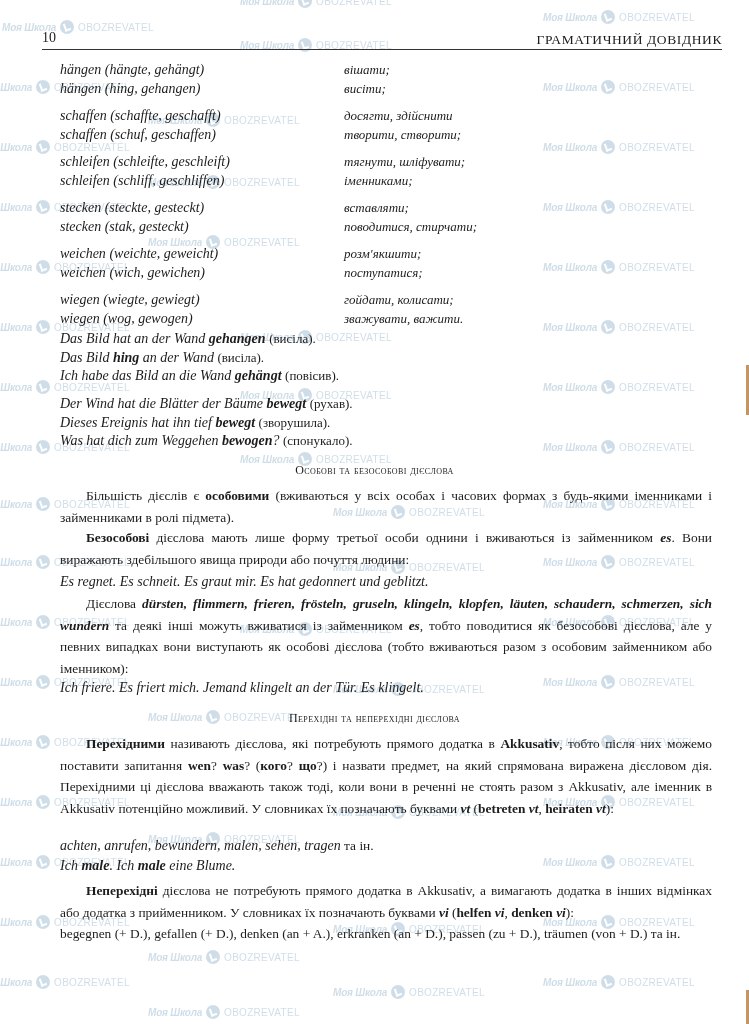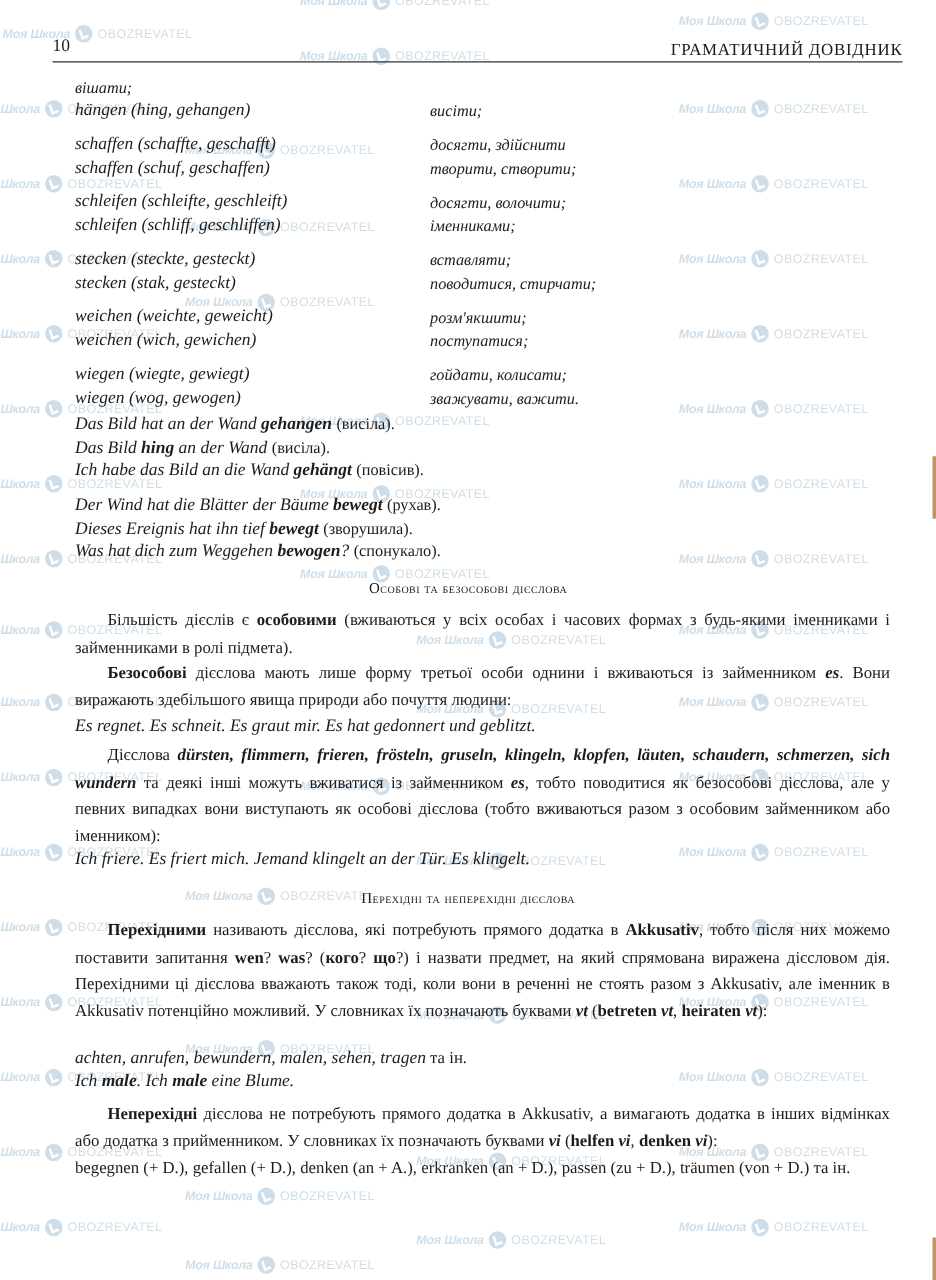--- a/index.html
+++ b/index.html
@@ -332,41 +332,42 @@
 <div class="page">
 
   <div class="header">
     <span class="page-num">10</span>
     <span class="running-title">ГРАМАТИЧНИЙ ДОВІДНИК</span>
   </div>
 
   <div class="verbs">
     <div class="verb-group">
       <div class="verb-row">
+        <div class="verb-de"><span>hängen</span> <span>(hängte, gehängt)</span></div>
         <div class="verb-ua">вішати;</div>
       </div>
       <div class="verb-row">
         <div class="verb-de"><span>hängen</span> <span>(hing, gehangen)</span></div>
         <div class="verb-ua">висіти;</div>
       </div>
     </div>
     <div class="verb-group">
       <div class="verb-row">
         <div class="verb-de"><span>schaffen</span> <span>(schaffte, geschafft)</span></div>
         <div class="verb-ua">досягти, здійснити</div>
       </div>
       <div class="verb-row">
         <div class="verb-de"><span>schaffen</span> <span>(schuf, geschaffen)</span></div>
         <div class="verb-ua">творити, створити;</div>
       </div>
     </div>
     <div class="verb-group">
       <div class="verb-row">
         <div class="verb-de"><span>schleifen</span> <span>(schleifte, geschleift)</span></div>
-        <div class="verb-ua">досягти, волочити;</div>
+        <div class="verb-ua">тягнути, шліфувати;</div>
       </div>
       <div class="verb-row">
         <div class="verb-de"><span>schleifen</span> <span>(schliff, geschliffen)</span></div>
         <div class="verb-ua">іменниками;</div>
       </div>
     </div>
     <div class="verb-group">
       <div class="verb-row">
         <div class="verb-de"><span>stecken</span> <span>(steckte, gesteckt)</span></div>
         <div class="verb-ua">вставляти;</div>

